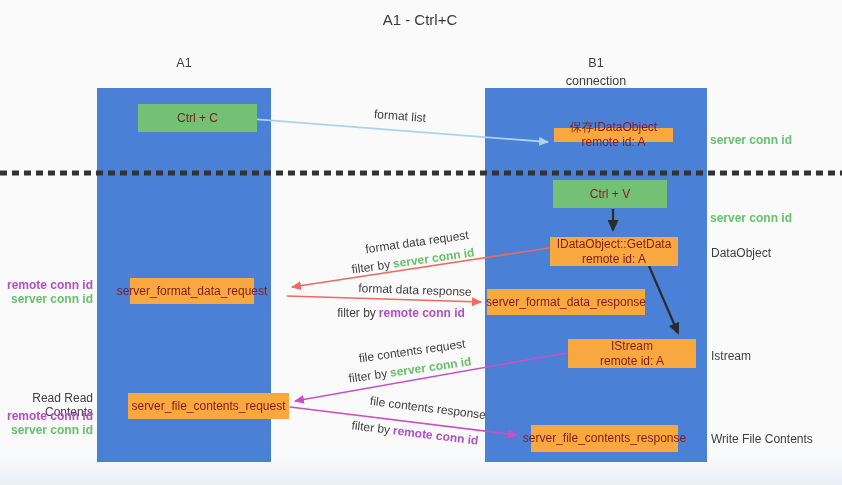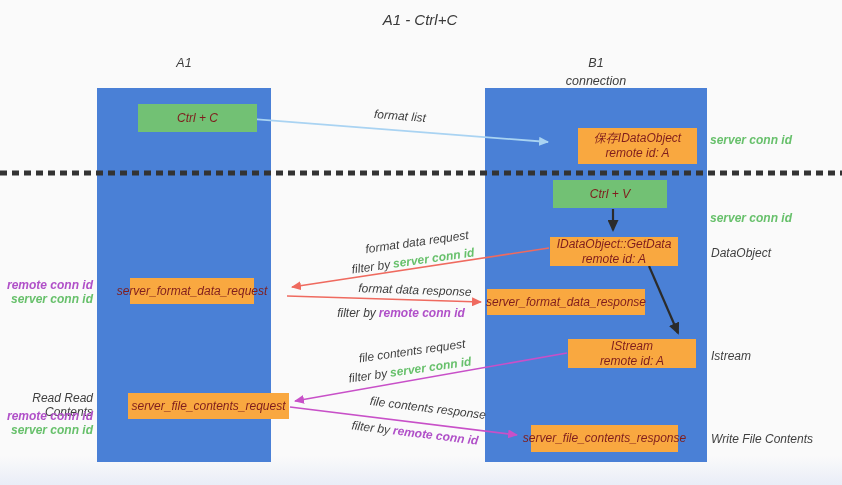--- a/index.html
+++ b/index.html
@@ -1,20 +1,19 @@
 <!DOCTYPE html>
 <html><head>
 <meta charset="utf-8">
 <style>
   html,body{margin:0;padding:0;background:#fafafa;}
   .canvas{
     position:relative;width:842px;height:485px;overflow:hidden;
     font-family:"Liberation Sans",sans-serif;color:#3f3f3f;
     background:linear-gradient(180deg,#fafafa 0%,#fafafa 94%,#e9edf7 100%);
-    font-style:italic;
   }
   .lifeline{position:absolute;top:88px;height:374px;background:#4a80d6;}
   .lifeline.a1{left:97px;width:174px;}
   .lifeline.b1{left:485px;width:222px;}
   .header{position:absolute;top:55px;text-align:center;font-size:12.5px;line-height:1.4;color:#3d3d3d;}
   .header.a1{left:97px;width:174px;}
   .header.b1{left:485px;width:222px;}
   .title{position:absolute;left:300px;top:8px;width:240px;text-align:center;
          font-size:15px;line-height:1.55;color:#3a3a3a;}
   .overlay{position:absolute;left:0;top:0;pointer-events:none;}
@@ -71,21 +70,21 @@
     <line x1="613" y1="209" x2="613" y2="230" stroke="#2b2b2b" stroke-width="2.2" marker-end="url(#mk-black)"></line>
     <line x1="549" y1="248" x2="292" y2="287" stroke="#ef6a5f" stroke-width="1.6" marker-end="url(#mk-red)"></line>
     <line x1="287" y1="296" x2="481" y2="302" stroke="#ef6a5f" stroke-width="1.6" marker-end="url(#mk-red)"></line>
     <line x1="649" y1="266" x2="678" y2="333" stroke="#2b2b2b" stroke-width="2.2" marker-end="url(#mk-black)"></line>
     <line x1="567" y1="353" x2="295" y2="401" stroke="#c850c8" stroke-width="1.6" marker-end="url(#mk-mag)"></line>
     <line x1="290" y1="407" x2="517" y2="435" stroke="#c850c8" stroke-width="1.6" marker-end="url(#mk-mag)"></line>
   </svg>
 
   <div class="node green" style="left:138px;top:104px;width:119px;height:28px;">Ctrl + C</div>
 
-  <div class="node orange" style="left:578px;top:128px;width:119px;height:36px;">
+  <div class="node orange" style="left:554px;top:128px;width:119px;height:14px;">
     <span>保存IDataObject</span>
     <span>remote id: A</span>
   </div>
 
   <div class="node green" style="left:553px;top:180px;width:114px;height:28px;">Ctrl + V</div>
 
   <div class="node orange" style="left:550px;top:237px;width:128px;height:29px;">
     <span>IDataObject::GetData</span>
     <span>remote id: A</span>
   </div>

